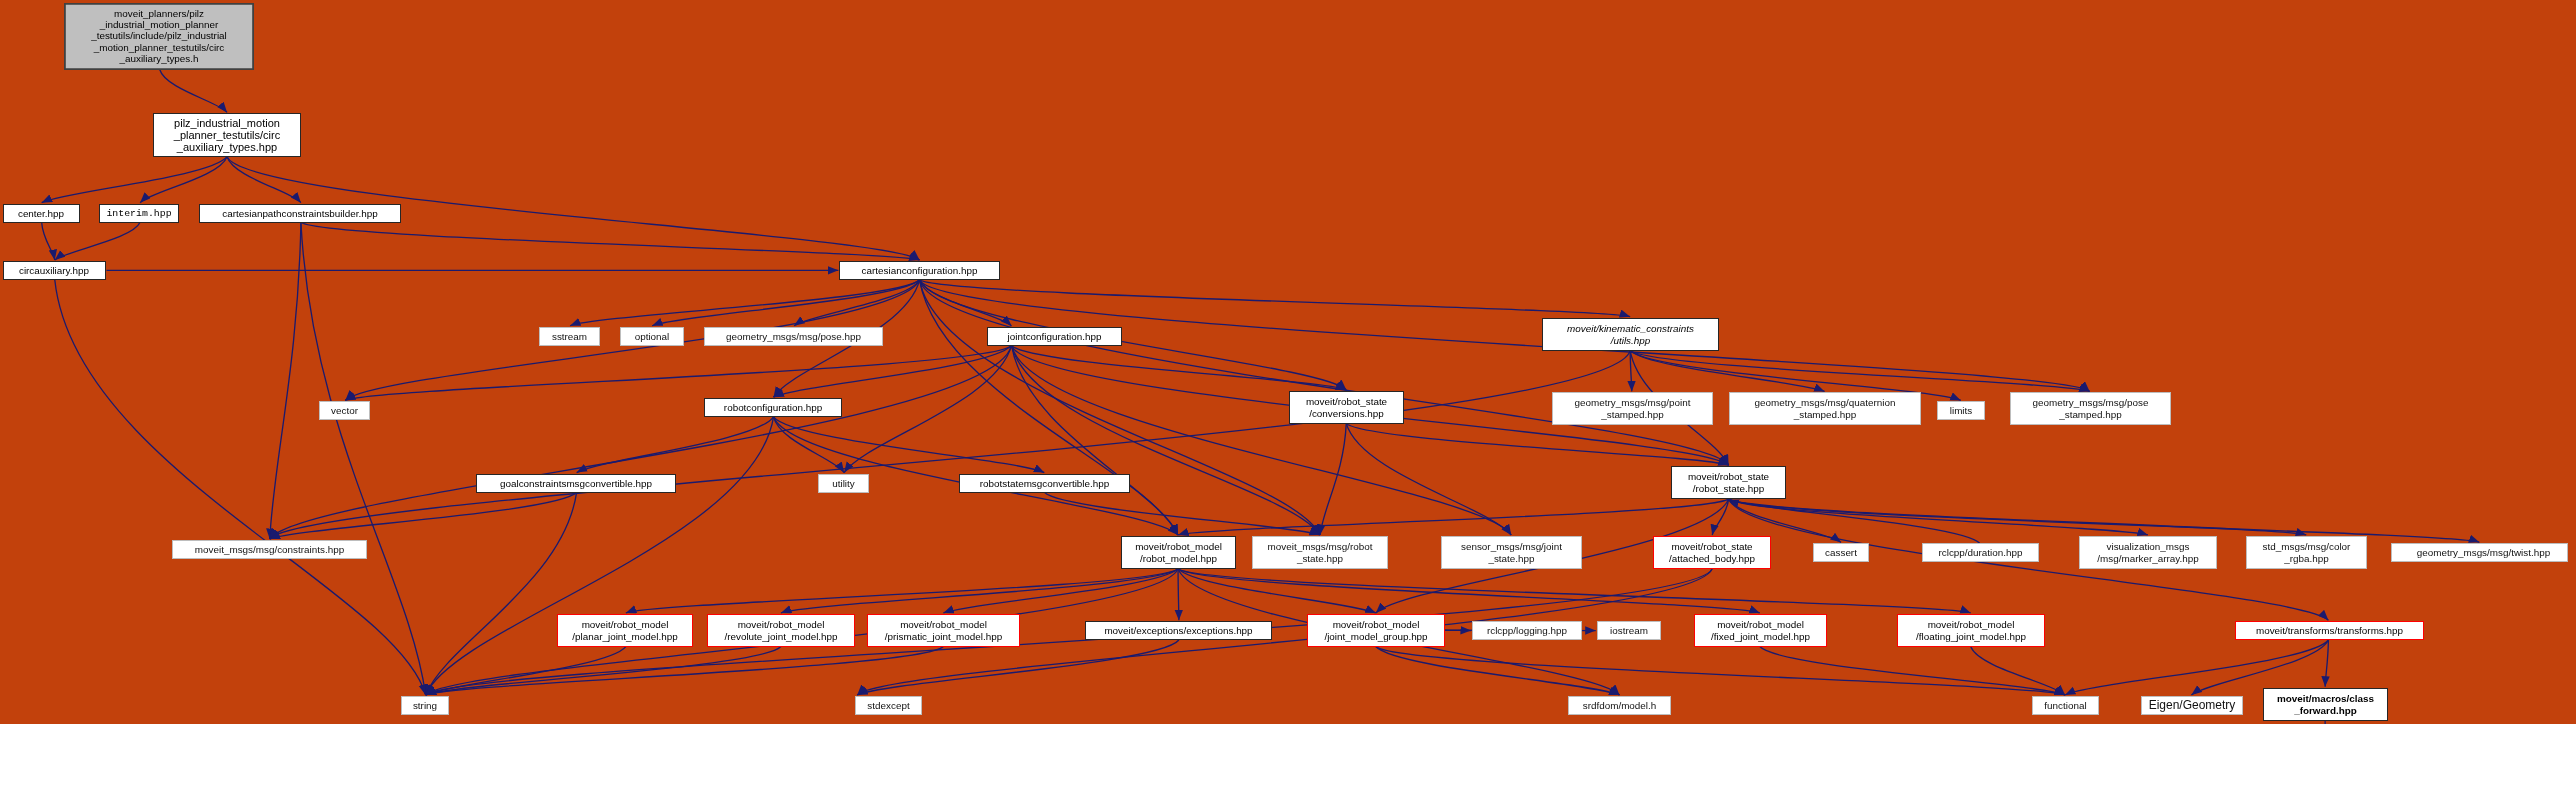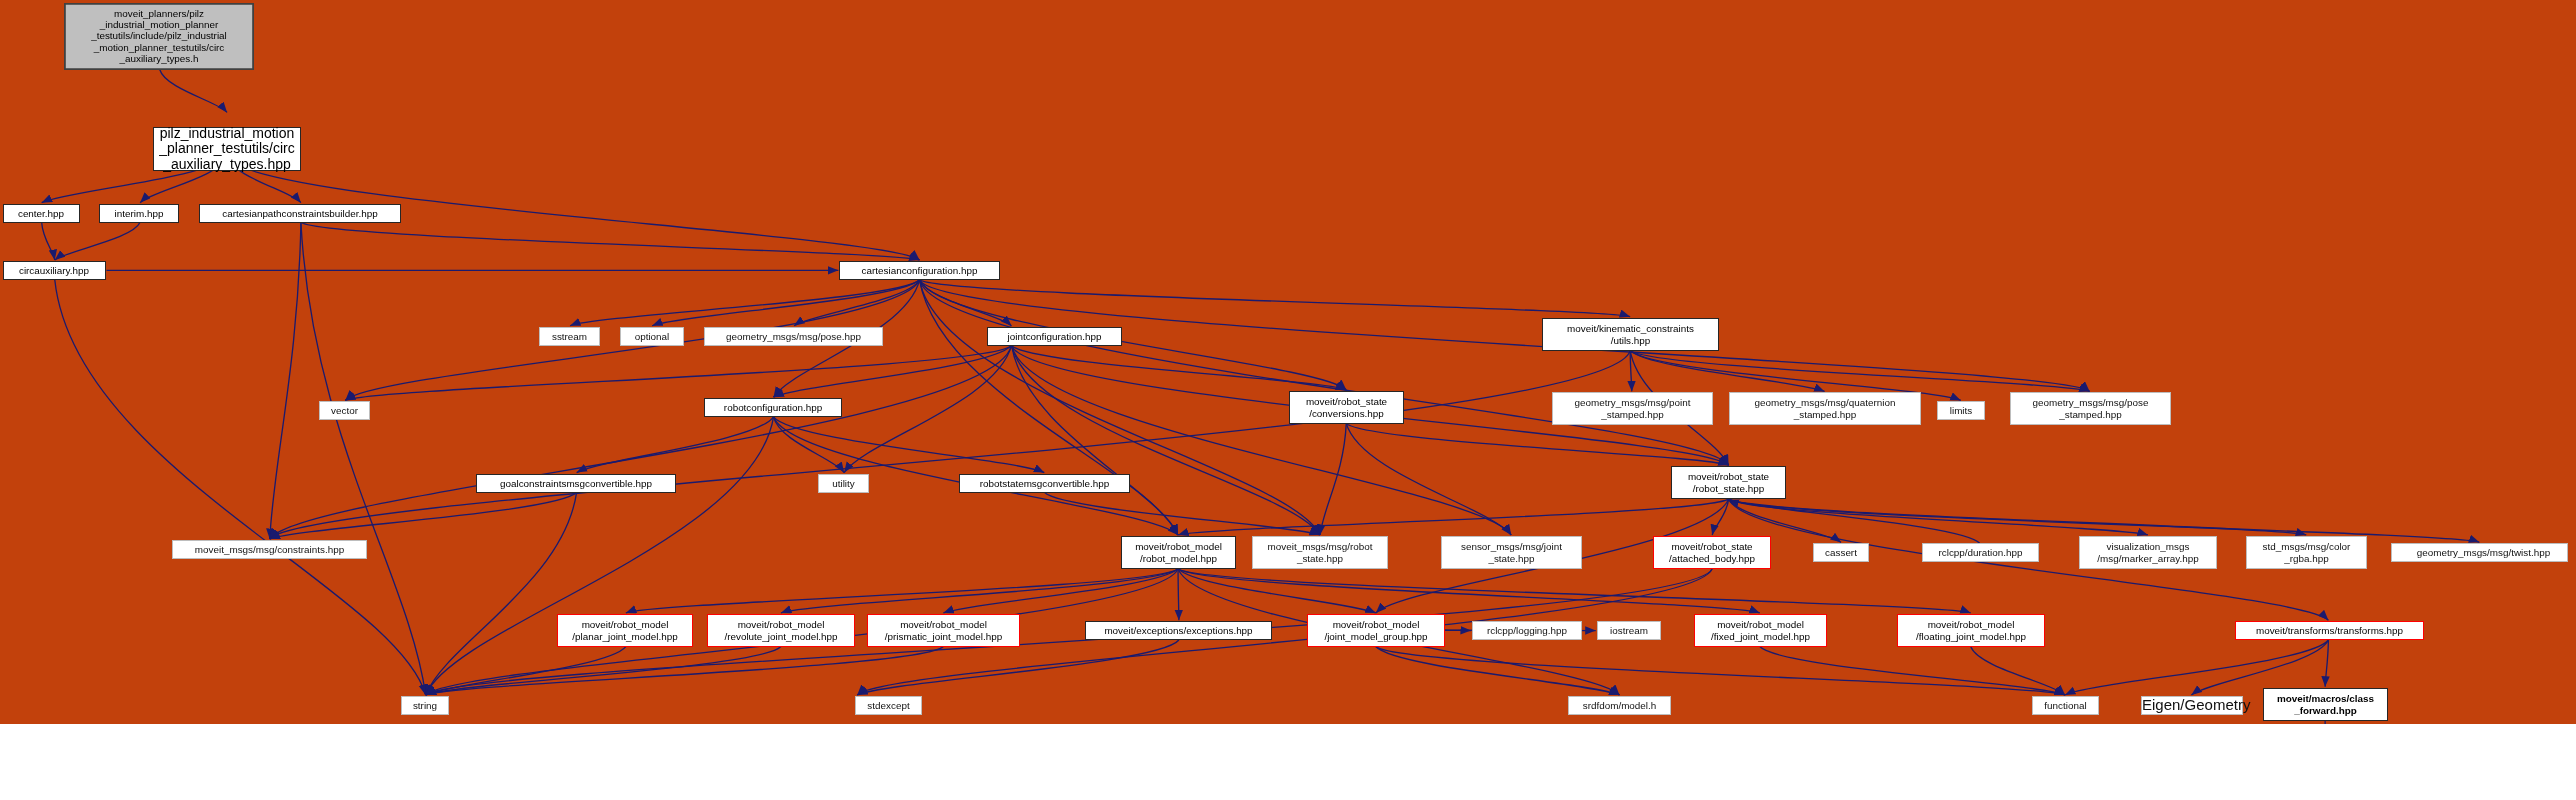--- a/index.html
+++ b/index.html
@@ -111,33 +111,33 @@
         <path d="M2086,693 C2062,762.3 554,808.5 518,847" marker-end="url(#arrow)"></path>
         <path d="M2086,693 C2062,762.3 1080,808.5 1044,847" marker-end="url(#arrow)"></path>
       </g>
   </svg>
   <div id="node-layer">
       <div class="node n-root" style="left: 64px; top: 2.5px; width: 190px; height: 67px; font-size: 9.9px;"><span class="lbl">moveit_planners/pilz
 _industrial_motion_planner
 _testutils/include/pilz_industrial
 _motion_planner_testutils/circ
 _auxiliary_types.h</span></div>
-      <div class="node n-normal" style="left: 153px; top: 127px; width: 148px; height: 44px; font-size: 14px;"><span class="lbl">pilz_industrial_motion
+      <div class="node n-normal" style="left: 153px; top: 113px; width: 148px; height: 44px; font-size: 11px;"><span class="lbl">pilz_industrial_motion
 _planner_testutils/circ
 _auxiliary_types.hpp</span></div>
       <div class="node n-normal" style="left: 2.5px; top: 204px; width: 77px; height: 19px; font-size: 9.9px;"><span class="lbl">center.hpp</span></div>
-      <div class="node n-normal" style="left: 99px; top: 204px; width: 80px; height: 19px; font-size: 9.9px;"><span class="lbl">interim.hpp</span></div>
+      <div class="node n-normal" style="left: 99px; top: 204px; width: 80px; height: 19px; font-size: 9.9px; font-family: Liberation Mono, monospace;"><span class="lbl">interim.hpp</span></div>
       <div class="node n-normal" style="left: 199px; top: 204px; width: 202px; height: 19px; font-size: 9.9px;"><span class="lbl">cartesianpathconstraintsbuilder.hpp</span></div>
       <div class="node n-normal" style="left: 2.5px; top: 261px; width: 103px; height: 19px; font-size: 9.9px;"><span class="lbl">circauxiliary.hpp</span></div>
       <div class="node n-normal" style="left: 839px; top: 261px; width: 161px; height: 19px; font-size: 9.9px;"><span class="lbl">cartesianconfiguration.hpp</span></div>
       <div class="node n-ext" style="left: 539px; top: 327px; width: 61px; height: 19px; font-size: 9.9px;"><span class="lbl">sstream</span></div>
       <div class="node n-ext" style="left: 620px; top: 327px; width: 64px; height: 19px; font-size: 9.9px;"><span class="lbl">optional</span></div>
       <div class="node n-ext" style="left: 704px; top: 327px; width: 179px; height: 19px; font-size: 9.9px;"><span class="lbl">geometry_msgs/msg/pose.hpp</span></div>
       <div class="node n-normal" style="left: 944px; top: 327px; width: 135px; height: 19px; font-size: 9.9px; margin-left: 43px;"><span class="lbl">jointconfiguration.hpp</span></div>
-      <div class="node n-normal" style="left: 1542px; top: 318px; width: 177px; height: 33px; font-size: 9.9px;"><span class="lbl">moveit/kinematic_constraints
+      <div class="node n-normal" style="left: 1542px; top: 318px; width: 177px; height: 33px; font-size: 9.9px; font-style: italic;"><span class="lbl">moveit/kinematic_constraints
 /utils.hpp</span></div>
       <div class="node n-ext" style="left: 319px; top: 401px; width: 51px; height: 19px; font-size: 9.9px;"><span class="lbl">vector</span></div>
       <div class="node n-normal" style="left: 704px; top: 398px; width: 138px; height: 19px; font-size: 9.9px;"><span class="lbl">robotconfiguration.hpp</span></div>
       <div class="node n-normal" style="left: 1289px; top: 391px; width: 115px; height: 33px; font-size: 9.9px;"><span class="lbl">moveit/robot_state
 /conversions.hpp</span></div>
       <div class="node n-ext" style="left: 1552px; top: 392px; width: 161px; height: 33px; font-size: 9.9px;"><span class="lbl">geometry_msgs/msg/point
 _stamped.hpp</span></div>
       <div class="node n-ext" style="left: 1729px; top: 392px; width: 192px; height: 33px; font-size: 9.9px;"><span class="lbl">geometry_msgs/msg/quaternion
 _stamped.hpp</span></div>
       <div class="node n-ext" style="left: 1937px; top: 401px; width: 48px; height: 19px; font-size: 9.9px;"><span class="lbl">limits</span></div>
@@ -177,20 +177,20 @@
       <div class="node n-ext" style="left: 1597px; top: 621px; width: 64px; height: 19px; font-size: 9.9px;"><span class="lbl">iostream</span></div>
       <div class="node n-red" style="left: 1694px; top: 614px; width: 133px; height: 33px; font-size: 9.9px;"><span class="lbl">moveit/robot_model
 /fixed_joint_model.hpp</span></div>
       <div class="node n-red" style="left: 1897px; top: 614px; width: 148px; height: 33px; font-size: 9.9px;"><span class="lbl">moveit/robot_model
 /floating_joint_model.hpp</span></div>
       <div class="node n-red" style="left: 2235px; top: 621px; width: 189px; height: 19px; font-size: 9.9px;"><span class="lbl">moveit/transforms/transforms.hpp</span></div>
       <div class="node n-ext" style="left: 401px; top: 696px; width: 48px; height: 19px; font-size: 9.9px;"><span class="lbl">string</span></div>
       <div class="node n-ext" style="left: 855px; top: 696px; width: 67px; height: 19px; font-size: 9.9px;"><span class="lbl">stdexcept</span></div>
       <div class="node n-ext" style="left: 1568px; top: 696px; width: 103px; height: 19px; font-size: 9.9px; justify-content: center;"><span class="lbl">srdfdom/model.h</span></div>
       <div class="node n-ext" style="left: 2032px; top: 696px; width: 67px; height: 19px; font-size: 9.9px;"><span class="lbl">functional</span></div>
-      <div class="node n-ext" style="left: 2141px; top: 696px; width: 102px; height: 19px; font-size: 15px;"><span class="lbl">Eigen/Geometry</span></div>
+      <div class="node n-ext" style="left: 2141px; top: 696px; width: 102px; height: 19px; font-size: 12px;"><span class="lbl">Eigen/Geometry</span></div>
       <div class="node n-normal" style="left: 2263px; top: 688px; width: 125px; height: 33px; font-size: 9.9px; font-weight: bold;"><span class="lbl">moveit/macros/class
 _forward.hpp</span></div>
       <div class="node n-red" style="left: 2256px; top: 759px; width: 140px; height: 33px; font-size: 9.9px;"><span class="lbl">moveit/macros/declare
 _ptr.hpp</span></div>
     </div>
 </div>
 
 
 </body></html>

